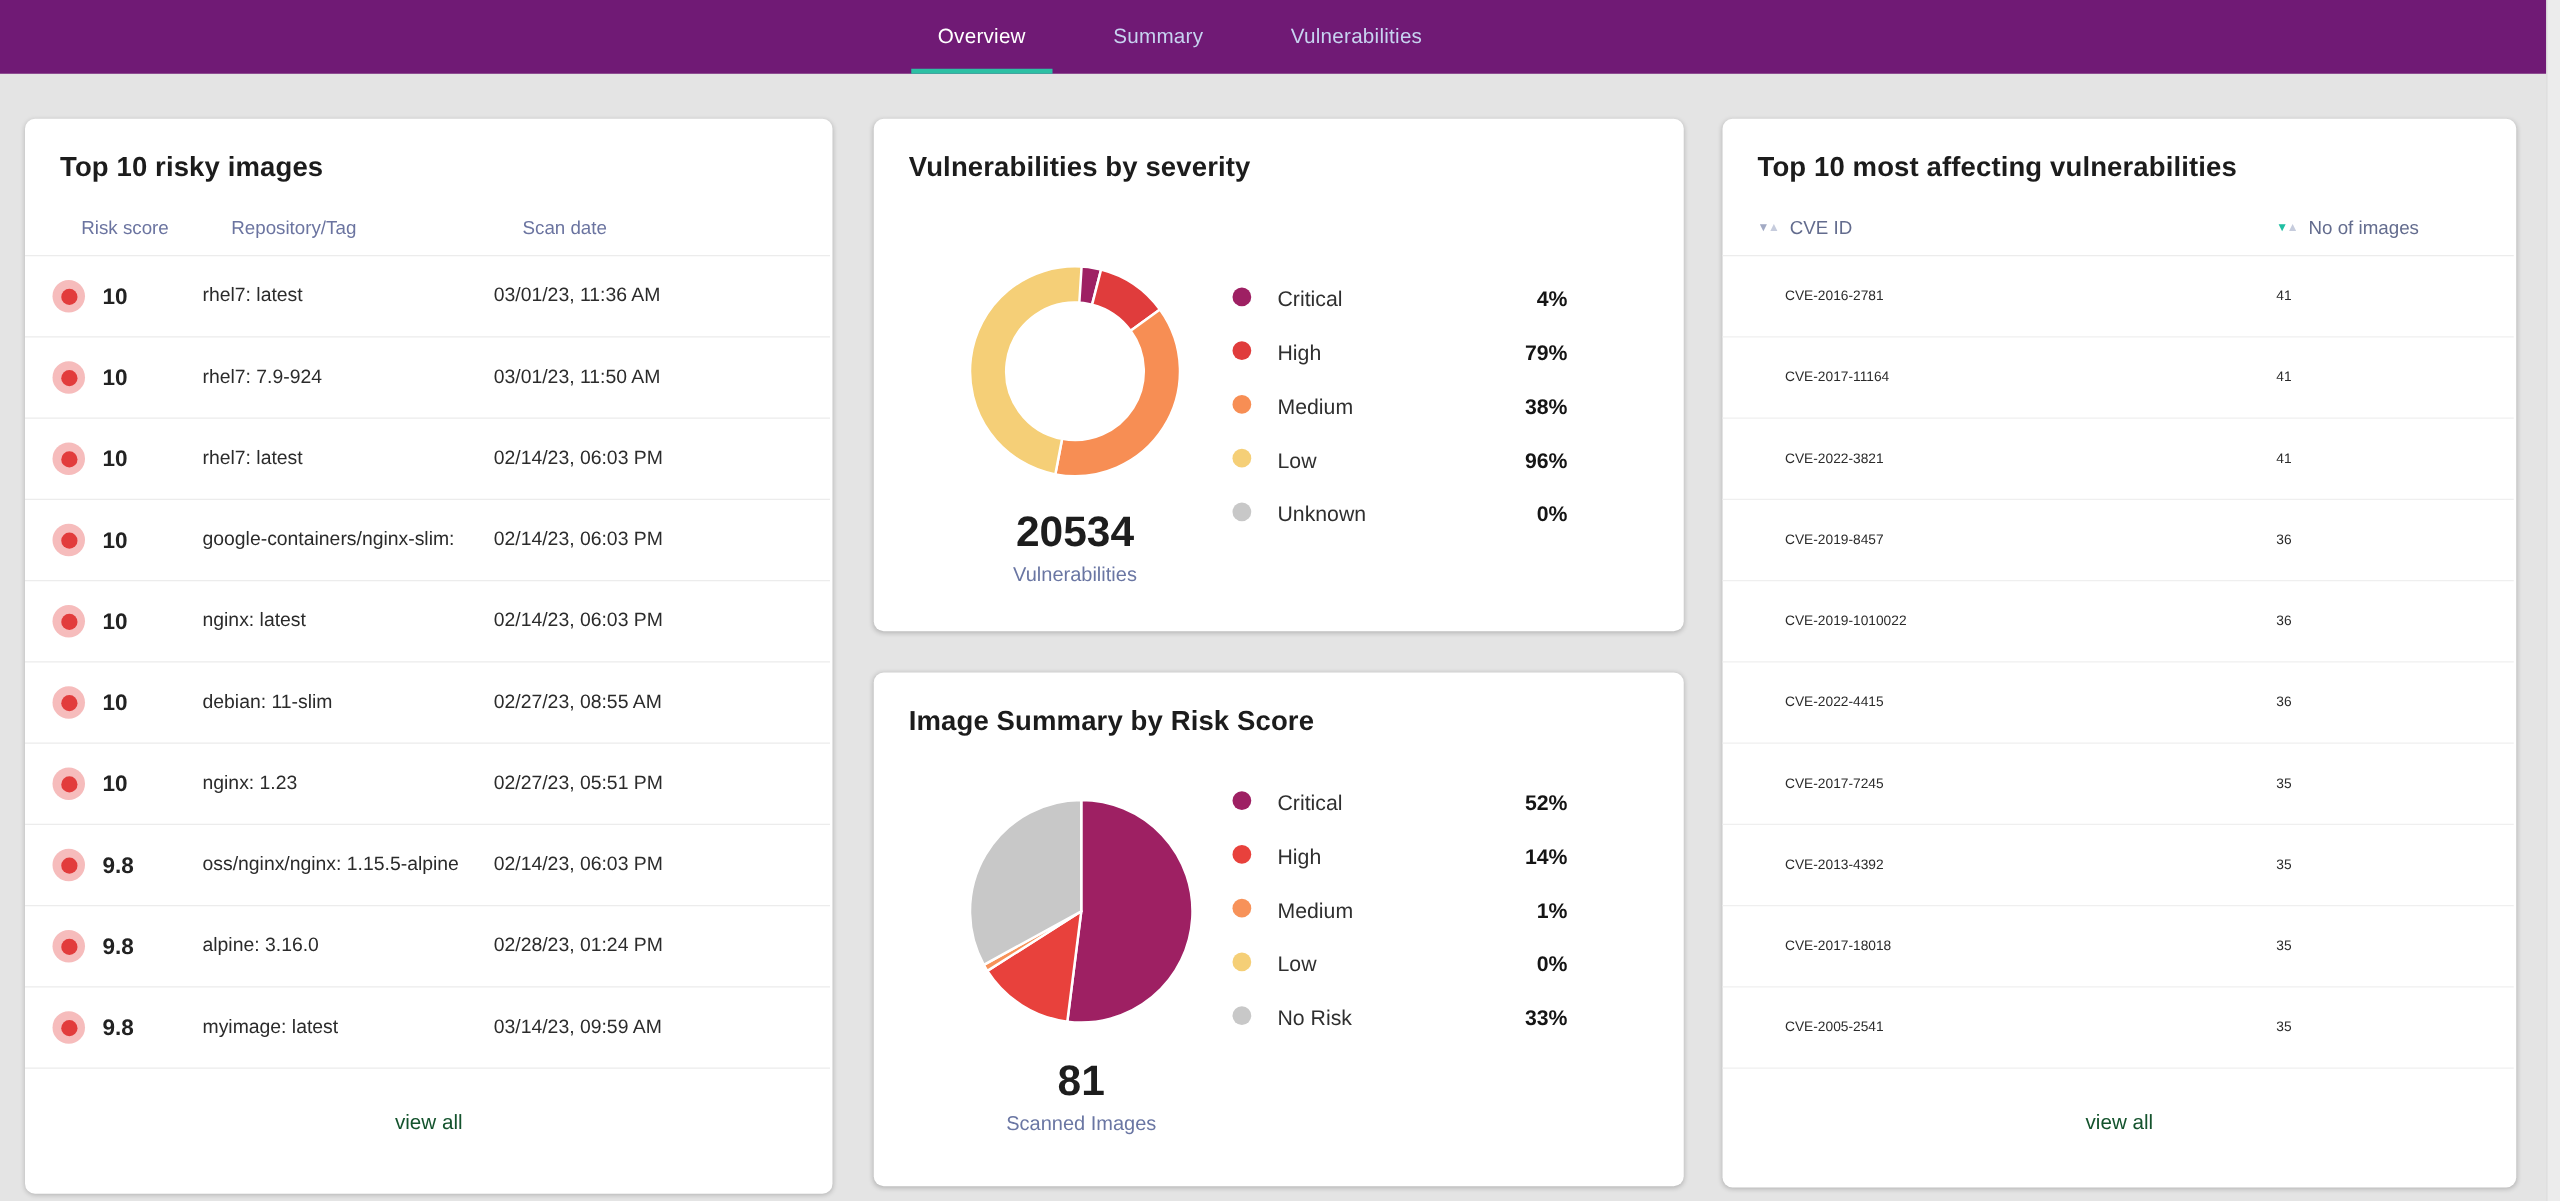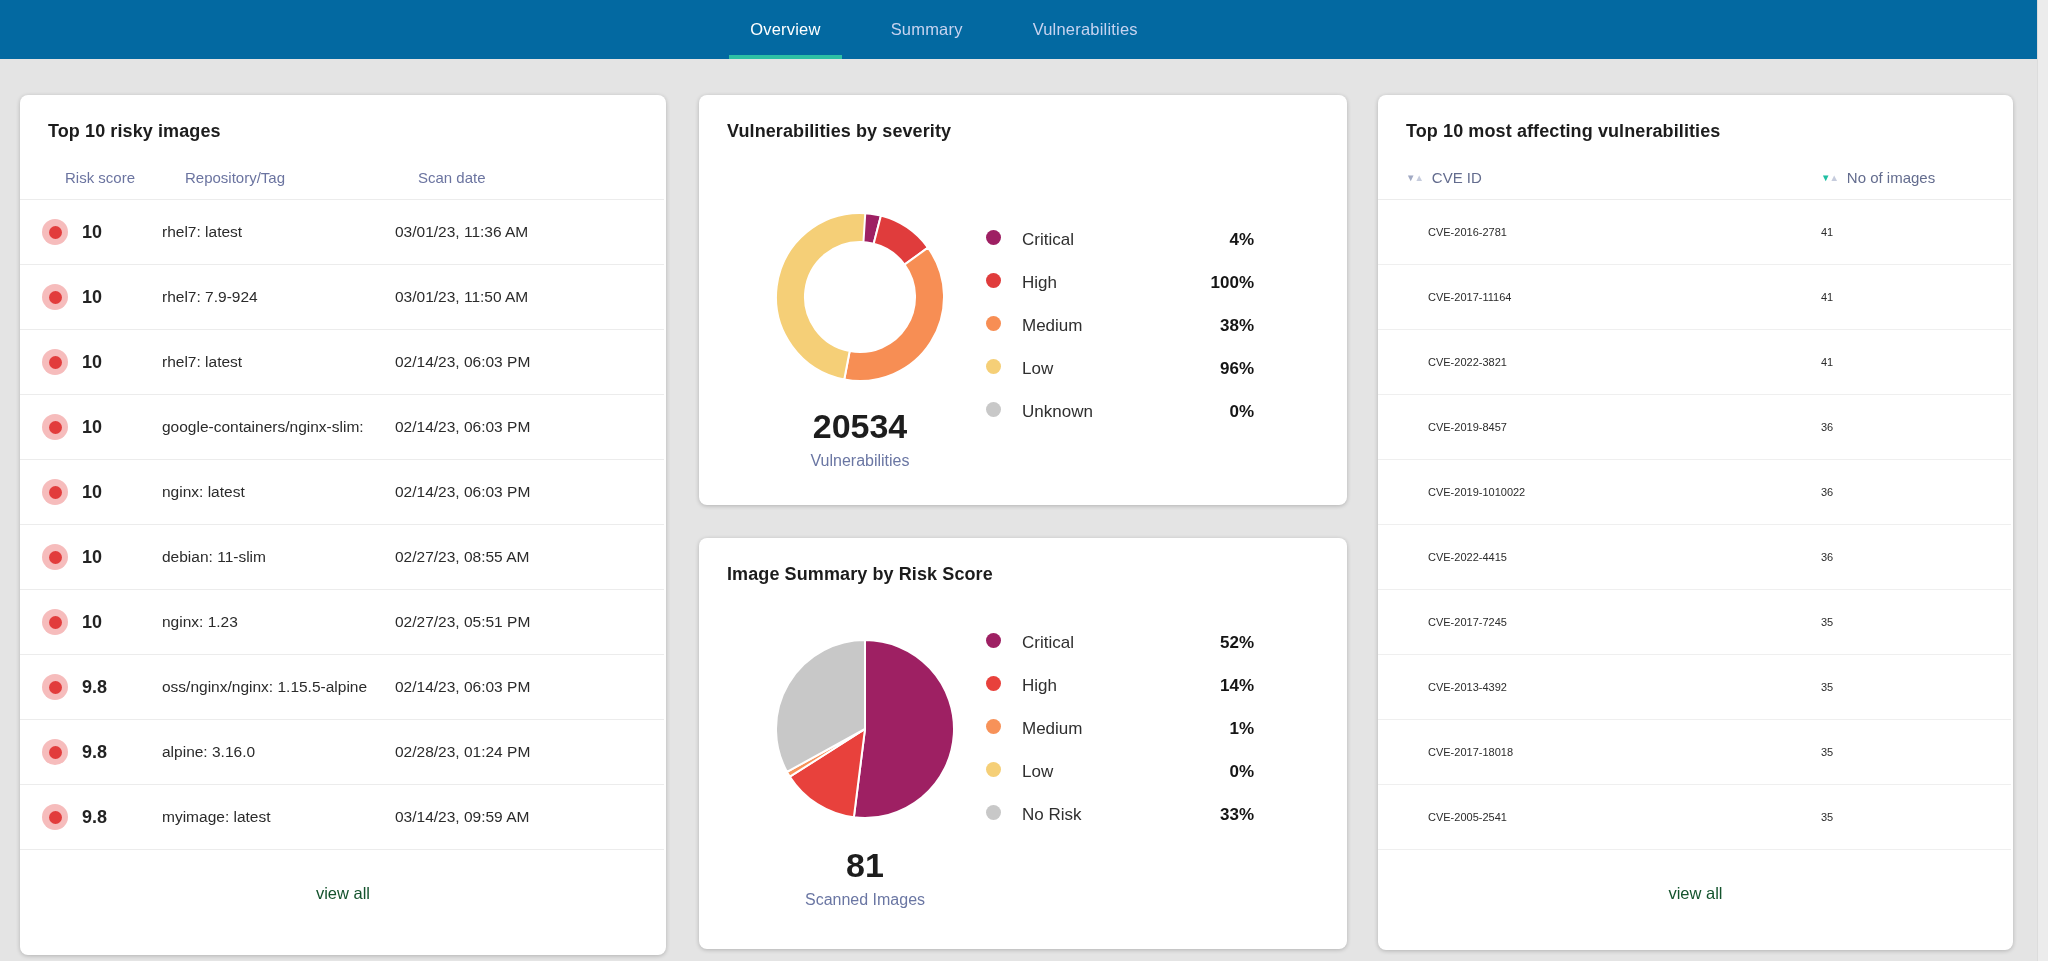--- a/index.html
+++ b/index.html
@@ -7,21 +7,21 @@
   body {
     background:#e4e4e4;
     font-family:"Liberation Sans", sans-serif;
     position:relative;
     overflow:hidden;
     color:#2b2b2b;
   }
   
   .topnav {
     position:absolute; left:0; top:0; width:2048px; height:59px;
-    background:#0369a1;
+    background:#701a75;
     display:flex; justify-content:center;
   }
   .tab-group { display:flex; height:100%; transform:translateX(-80px); }
   .tab {
     position:relative; display:flex; align-items:center;
     padding:0 21px; margin:0 14px;
     font-size:16.5px; color:#c7d3f0; cursor:pointer; letter-spacing:.2px;
   }
   .tab.active { color:#ffffff; }
   .tab.active::after {
@@ -36,21 +36,21 @@
   
   .card {
     position:absolute; background:#ffffff; border-radius:8px;
     box-shadow:0 1px 4px rgba(0,0,0,0.22);
   }
   #card-risky      { left:20px;   top:95px;  width:646px; height:860px; }
   #card-severity   { left:699px;  top:95px;  width:648px; height:410px; }
   #card-riskscore  { left:699px;  top:538px; width:648px; height:411px; }
   #card-vulns      { left:1378px; top:95px;  width:635px; height:855px; }
   .card h2 {
-    margin:26px 28px 0; font-size:18px; font-weight:700; color:#1c1c1c;
+    margin:26px 28px 0; font-size:22px; font-weight:700; color:#1c1c1c;
     letter-spacing:.1px;
   }
   
   .risky-grid { display:grid; grid-template-columns:120px 233px 1fr; align-items:center; }
   .risky-header {
     margin:14px 2px 0 0; height:44px; padding-left:45px;
     color:#6b74a0; font-size:15px;
     border-bottom:1px solid #ececec;
   }
   .risky-row {
@@ -244,21 +244,21 @@
     </div>
     <div class="legend" id="legend-severity">
         <div class="legend-row">
           <span class="legend-dot" style="background: rgb(158, 32, 99);"></span>
           <span class="legend-label">Critical</span>
           <span class="legend-pct">4%</span>
         </div>
         <div class="legend-row">
           <span class="legend-dot" style="background: rgb(224, 60, 60);"></span>
           <span class="legend-label">High</span>
-          <span class="legend-pct">100%</span>
+          <span class="legend-pct">79%</span>
         </div>
         <div class="legend-row">
           <span class="legend-dot" style="background: rgb(247, 142, 84);"></span>
           <span class="legend-label">Medium</span>
           <span class="legend-pct">38%</span>
         </div>
         <div class="legend-row">
           <span class="legend-dot" style="background: rgb(245, 207, 119);"></span>
           <span class="legend-label">Low</span>
           <span class="legend-pct">96%</span>

